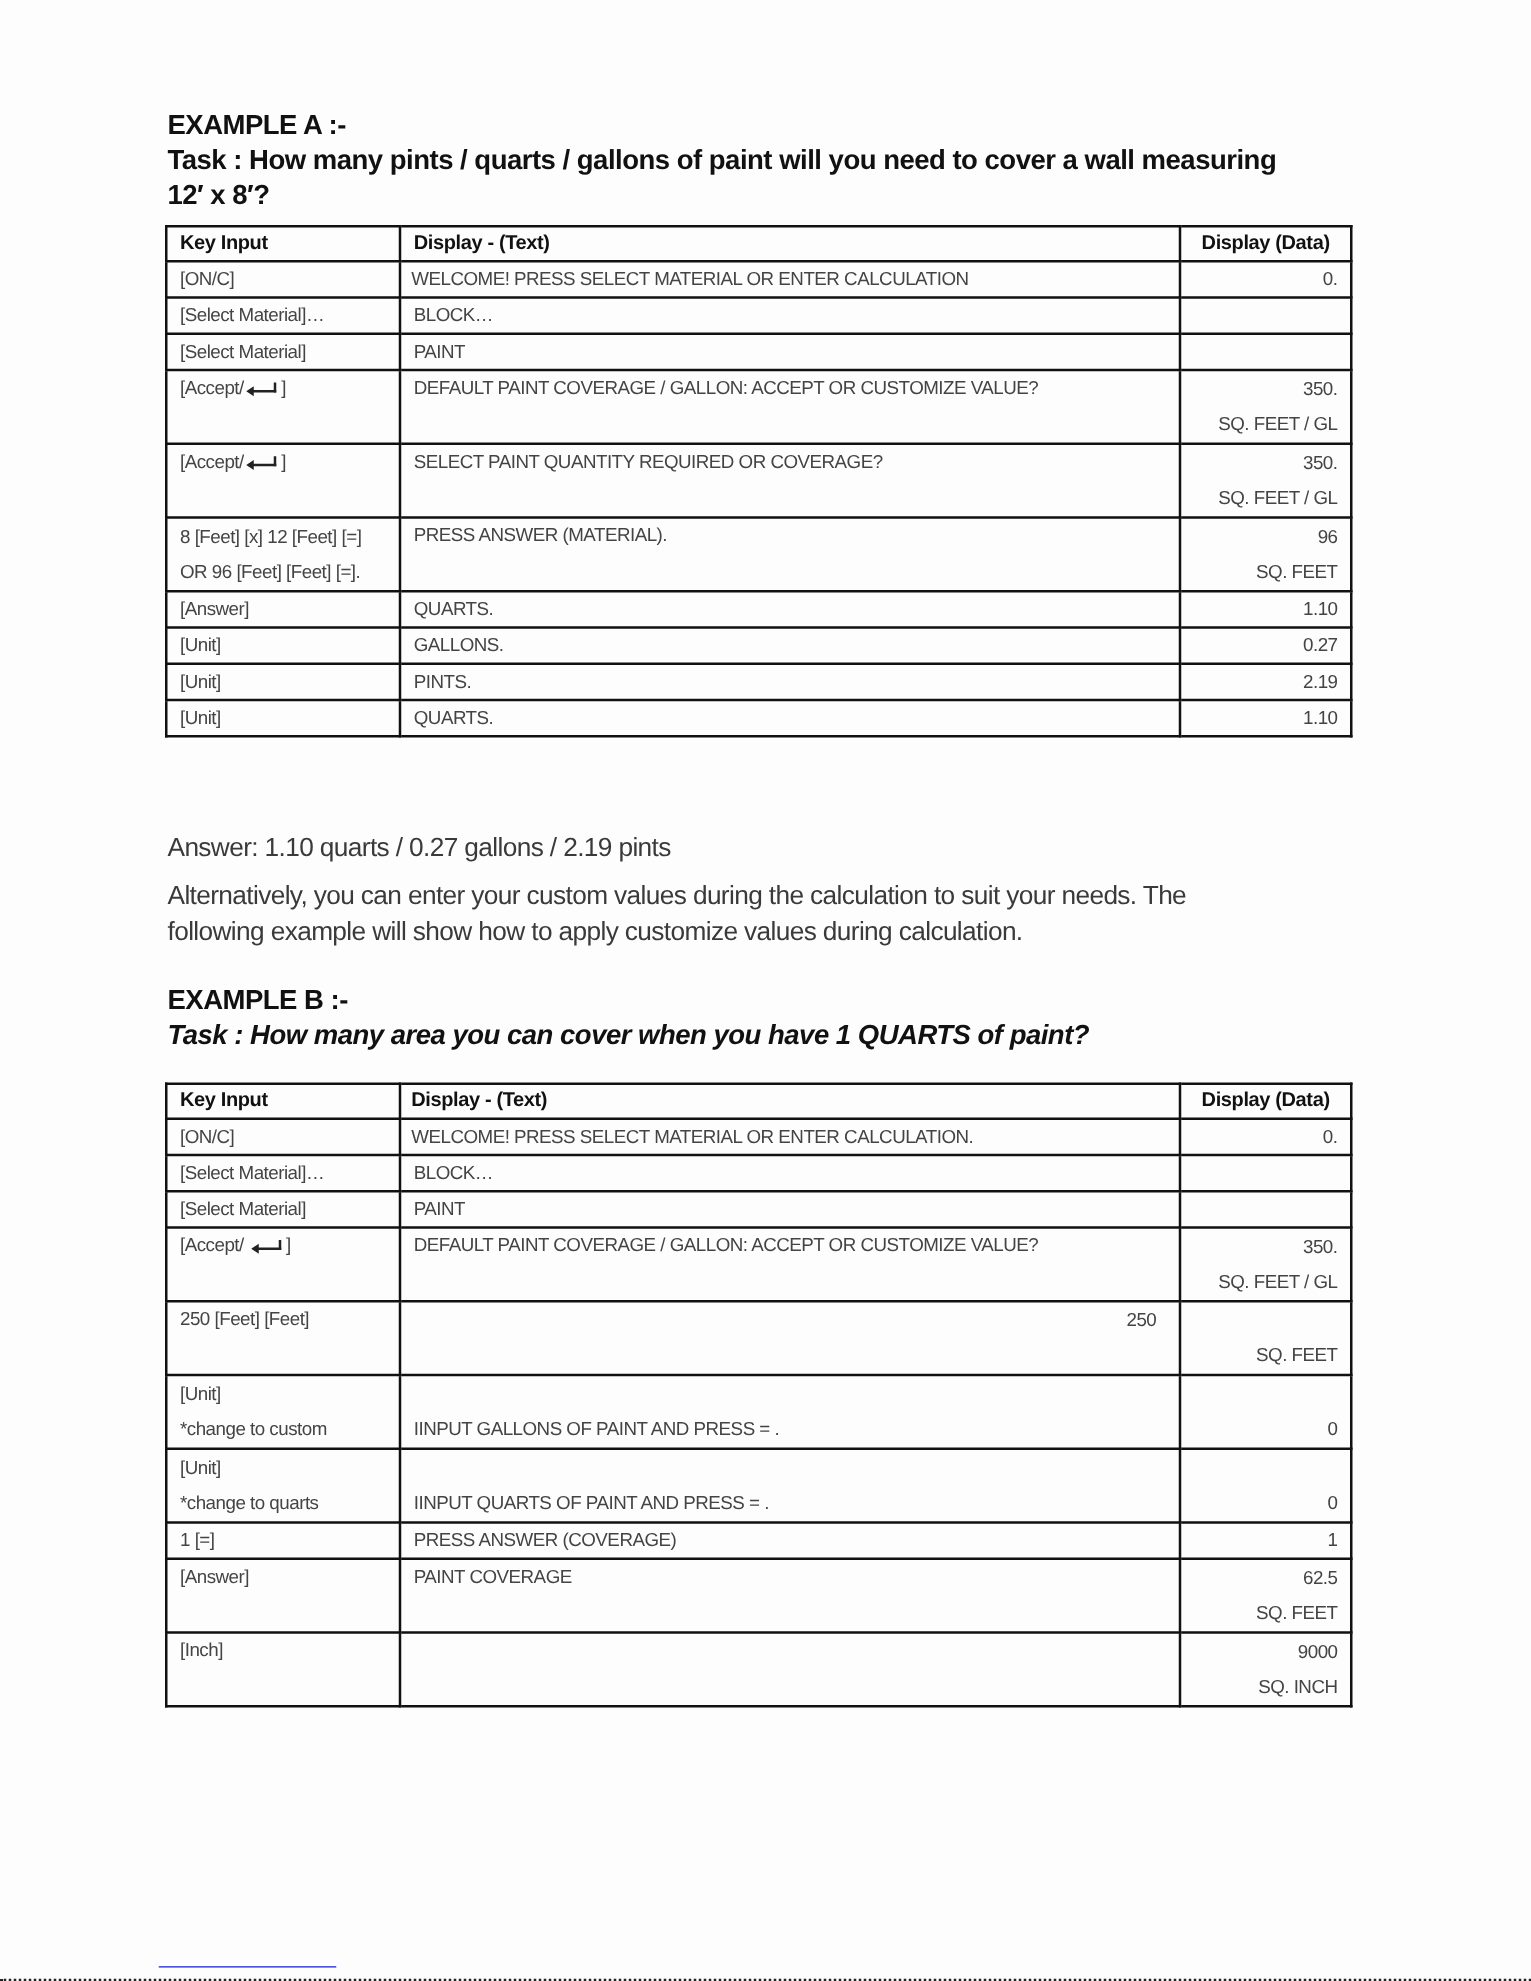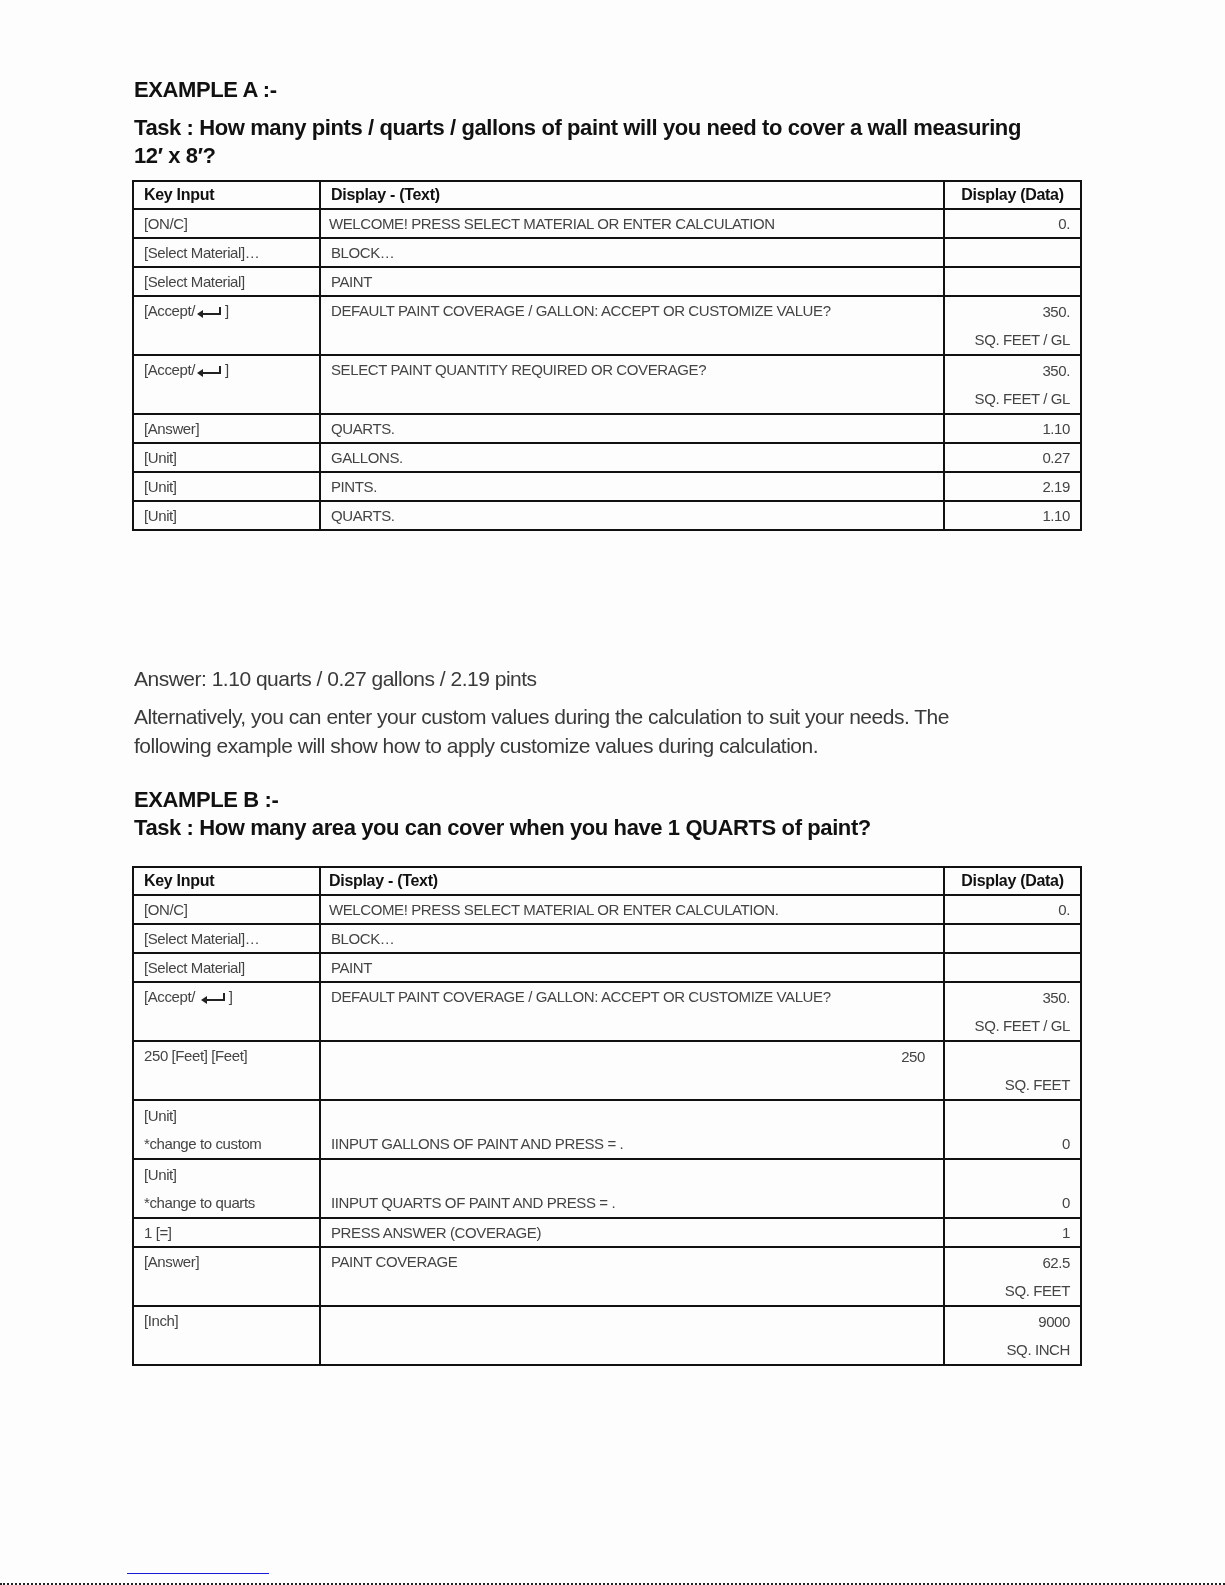--- a/index.html
+++ b/index.html
@@ -108,21 +108,21 @@
     .page-edge {
       position: absolute;
       left: 0; right: 0;
       top: 1583px;
       border-bottom: 2px dotted #222;
     }
   </style>
 </head>
 <body>
 
-<h2 class="heading" style="top:76px;">EXAMPLE A :-</h2>
+<h2 class="heading" style="top:86px;">EXAMPLE A :-</h2>
 <h2 class="heading" style="top:114px;">Task : How many pints / quarts / gallons of paint will you need to cover a wall measuring</h2>
 <h2 class="heading" style="top:142px;">12′ x 8′?</h2>
 
 <table class="steps" style="top:180px;">
   <colgroup>
       <col class="c1">
       <col class="c2">
       <col class="c3">
     </colgroup>
   <thead>
@@ -158,20 +158,31 @@
     </tr>
     <tr>
       <td><span>[Accept/</span><span class="enter-icon"><span class="stem"></span></span><span>]</span></td>
       <td>SELECT PAINT QUANTITY REQUIRED OR COVERAGE?</td>
       <td class="data">
           <span class="line">350.</span>
           <span class="line">SQ. FEET / GL</span>
         </td>
     </tr>
     <tr>
+      <td>
+          <span class="line">8 [Feet] [x] 12 [Feet] [=]</span>
+          <span class="line">OR  96 [Feet] [Feet] [=].</span>
+        </td>
+      <td>PRESS ANSWER (MATERIAL).</td>
+      <td class="data">
+          <span class="line">96</span>
+          <span class="line">SQ. FEET</span>
+        </td>
+    </tr>
+    <tr>
       <td>[Answer]</td>
       <td>QUARTS.</td>
       <td class="data">1.10</td>
     </tr>
     <tr>
       <td>[Unit]</td>
       <td>GALLONS.</td>
       <td class="data">0.27</td>
     </tr>
     <tr>
@@ -185,21 +196,21 @@
       <td class="data">1.10</td>
     </tr>
   </tbody>
 </table>
 
 <p class="para" style="top:664px;">Answer: 1.10 quarts / 0.27 gallons / 2.19 pints</p>
 <p class="para" style="top:702px;">Alternatively, you can enter your custom values during the calculation to suit your needs. The</p>
 <p class="para" style="top:731px;">following example will show how to apply customize values during calculation.</p>
 
 <h2 class="heading" style="top:786px;">EXAMPLE B :-</h2>
-<h2 class="heading" style="top:814px;">Task : How many area you can cover when you have 1 QUARTS of paint?</h2>
+<h2 class="heading" style="top:814px;font-style:italic;">Task : How many area you can cover when you have 1 QUARTS of paint?</h2>
 
 <table class="steps" style="top:866px;">
   <colgroup>
       <col class="c1">
       <col class="c2">
       <col class="c3">
     </colgroup>
   <thead>
     <tr>
       <th>Key Input</th>

